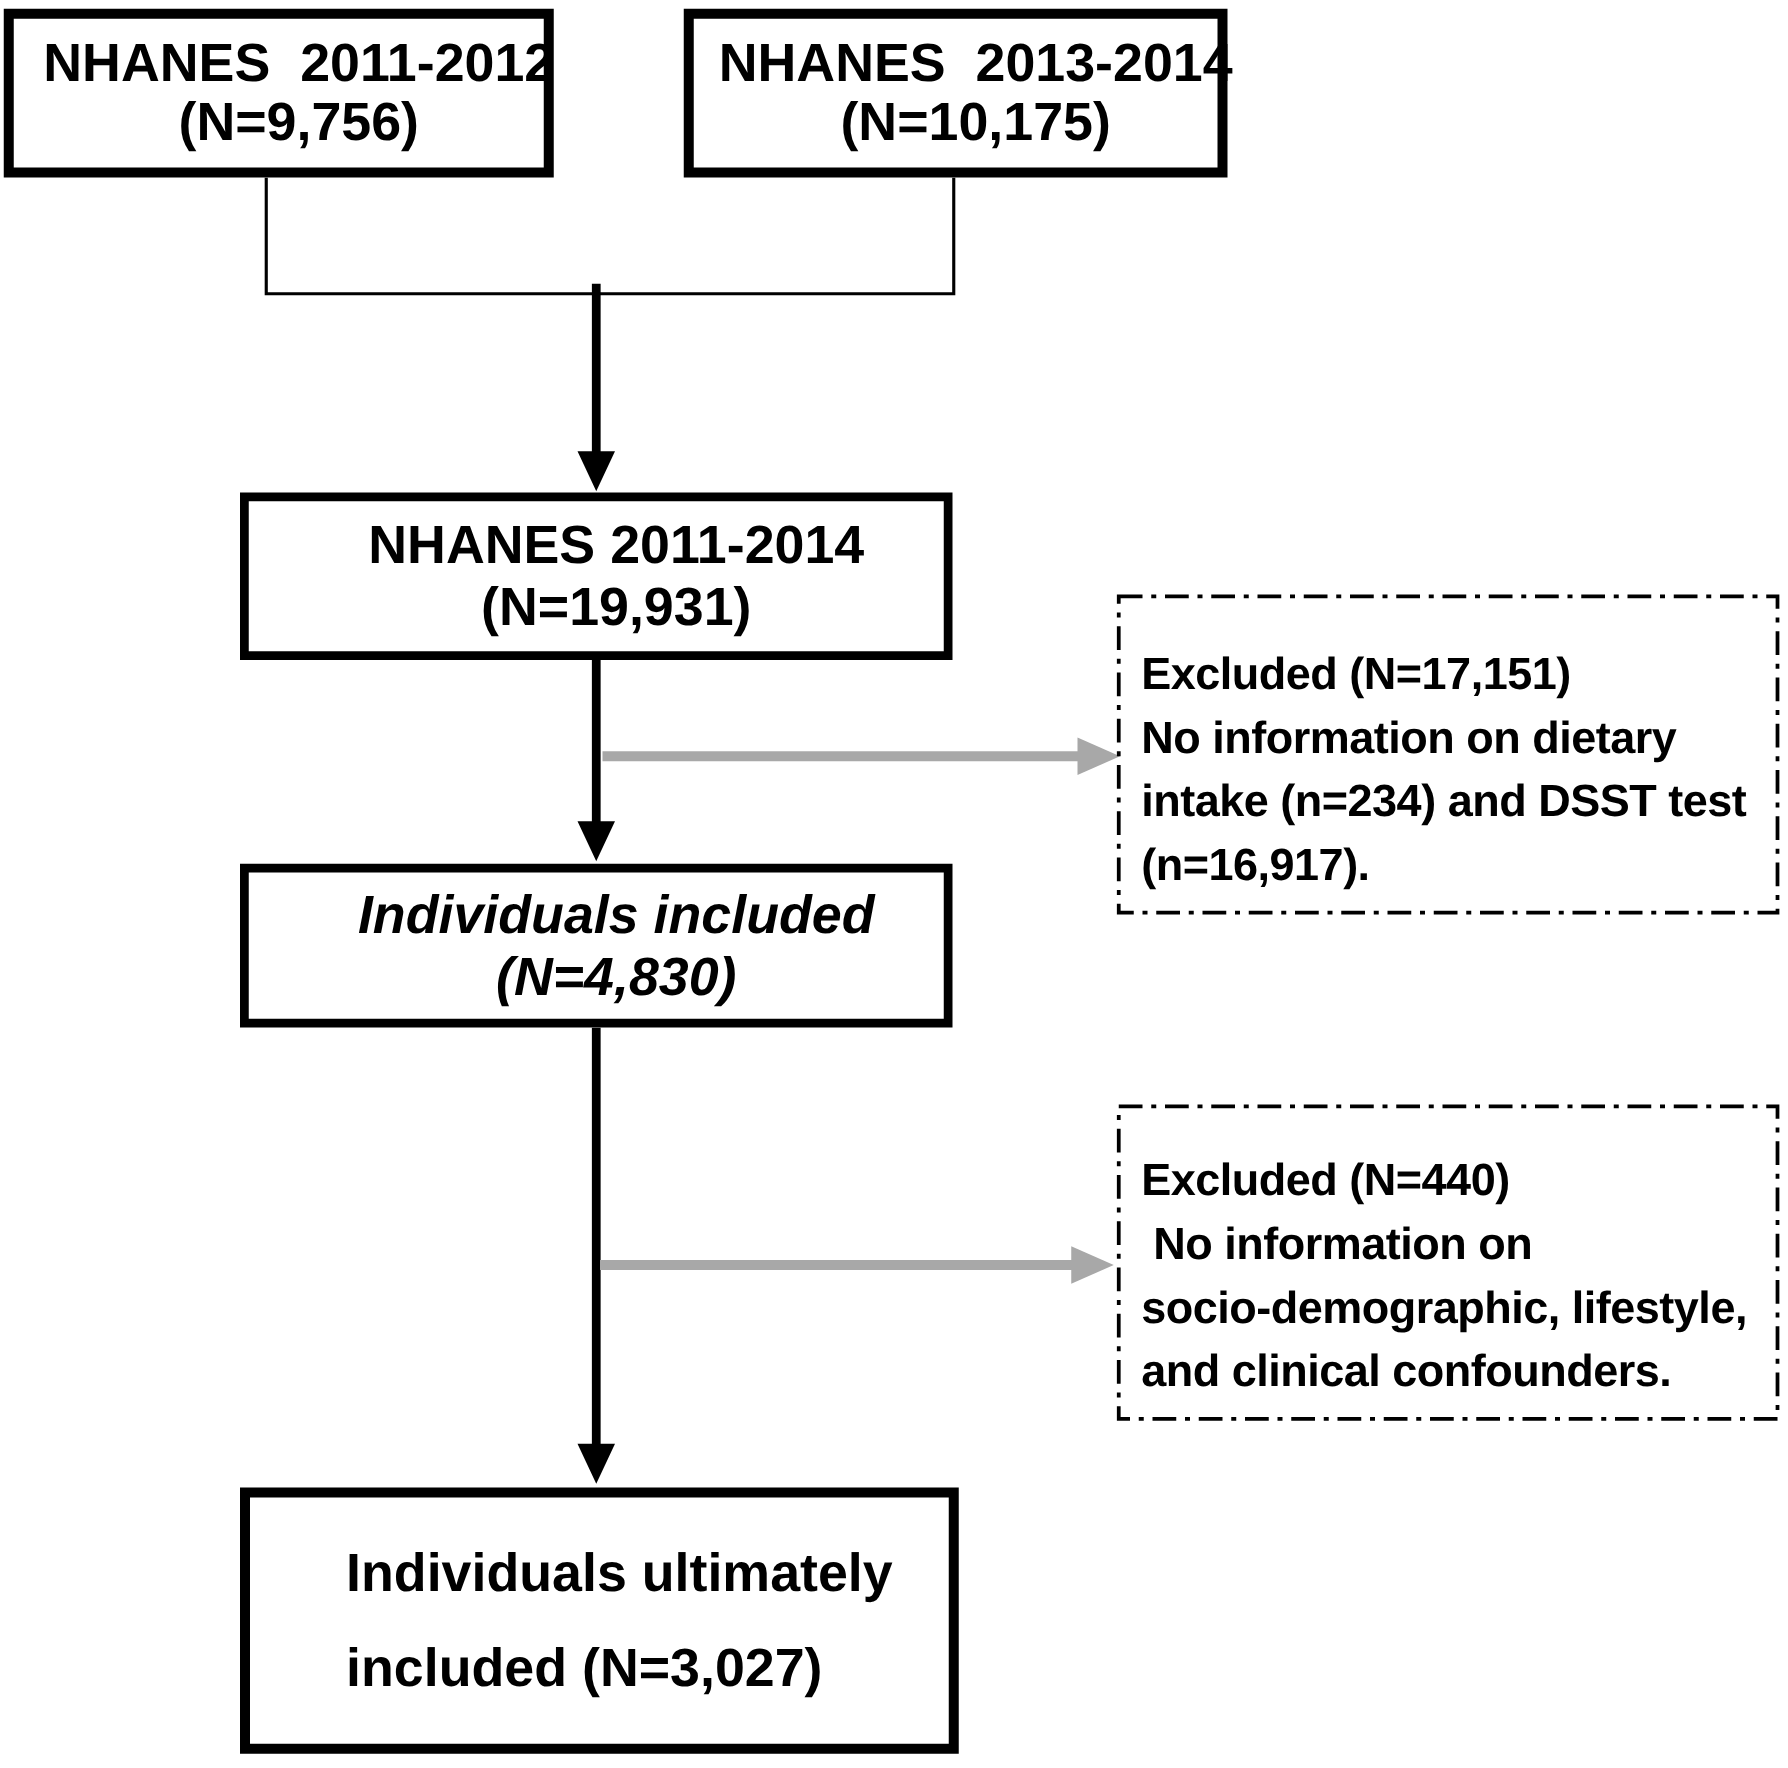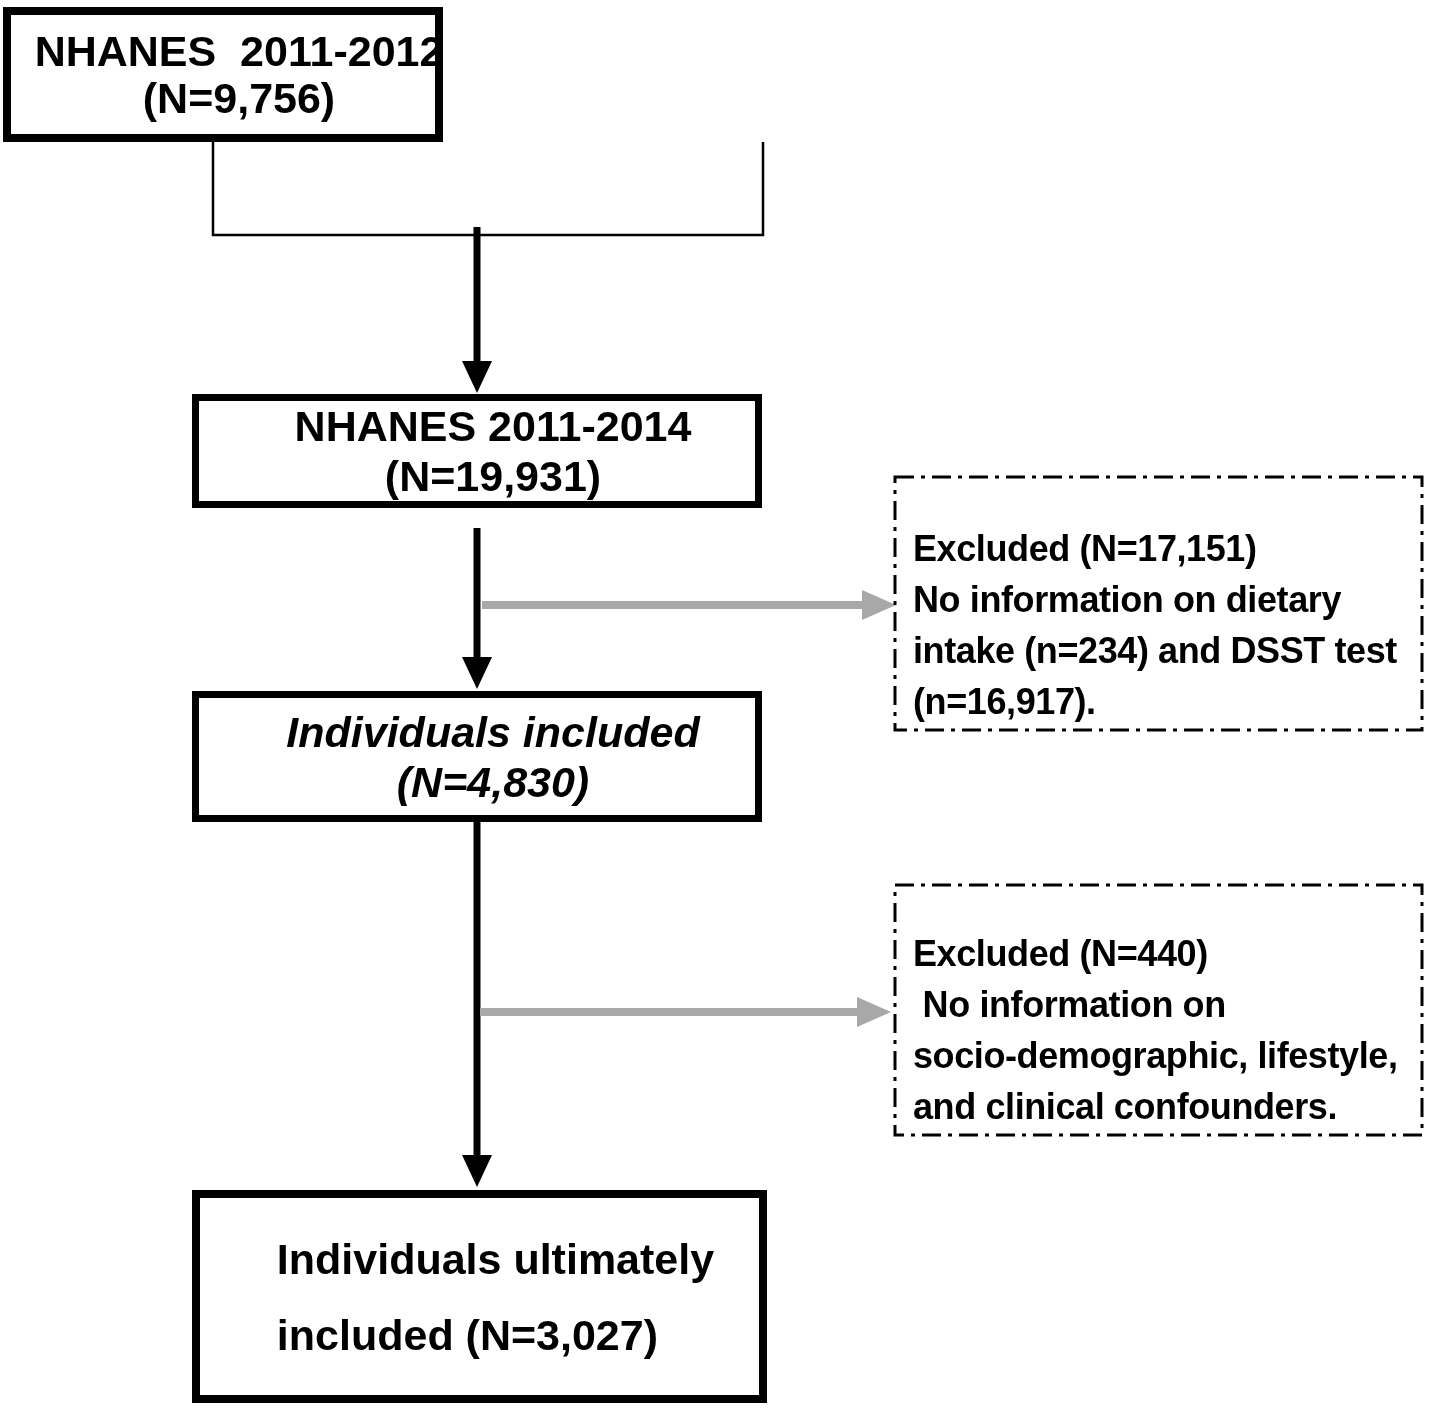--- a/index.html
+++ b/index.html
@@ -38,31 +38,30 @@
   .box-line {
     font-weight: bold;
     font-size: 43px;
     line-height: 50px;
     color: #000000;
     white-space: pre;
     letter-spacing: 0px;
   }
   .box-top { left: 3px;   top: 7px;    width: 440px; height: 135px; }
   .box-top2{ left: 547px; top: 7px;    width: 435px; height: 135px; }
-  .box-mid { left: 192px; top: 394px;  width: 570px; height: 114px; }
+  .box-mid { left: 192px; top: 394px;  width: 570px; height: 134px; }
   .box-inc { left: 192px; top: 691px;  width: 570px; height: 131px; font-style: italic; }
   .box-fin { left: 192px; top: 1190px; width: 575px; height: 213px; }
   .box-fin .box-inner { display:flex; flex-direction:column; gap:26px; align-items:flex-start; }
   .box-top .box-line, .box-top2 .box-line { line-height: 47px; }
   .excl-text {
     position: absolute;
     width: 508px;
     color: #000000;
     text-align: left;
-    margin-top: 10px;
   }
   .excl-1 { left: 913px; top: 513px; }
   .excl-2 { left: 913px; top: 918px; }
   .excl-line {
     font-weight: bold;
     font-size: 36px;
     line-height: 51px;
     white-space: pre;
     letter-spacing: -0.4px;
   }
@@ -93,20 +92,24 @@
 
     <rect x="895" y="477" width="527" height="253" fill="none" stroke="#000000" stroke-width="3" stroke-dasharray="19 7 4 7"></rect>
     <rect x="895" y="885" width="527" height="250" fill="none" stroke="#000000" stroke-width="3" stroke-dasharray="19 7 4 7"></rect>
   </svg>
 
   <div class="flowbox box-top">
     <div class="box-line">NHANES  2011-2012</div>
     <div class="box-line">(N=9,756)</div>
   </div>
 
+  <div class="flowbox box-top2">
+    <div class="box-line">NHANES  2013-2014</div>
+    <div class="box-line">(N=10,175)</div>
+  </div>
 
   <div class="flowbox mid box-mid">
     <div class="box-line">NHANES 2011-2014</div>
     <div class="box-line">(N=19,931)</div>
   </div>
 
   <div class="flowbox mid box-inc">
     <div class="box-line">Individuals included</div>
     <div class="box-line">(N=4,830)</div>
   </div>

